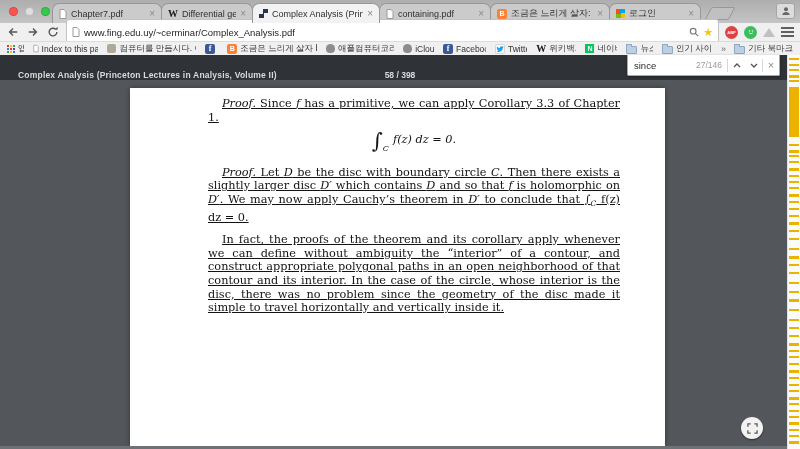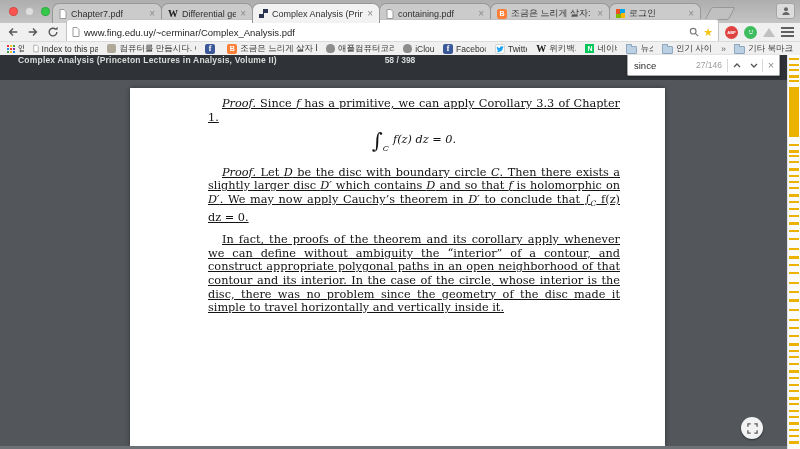--- a/index.html
+++ b/index.html
@@ -71,21 +71,21 @@
   .bookmarksbar { position:absolute; top:41px; left:0; right:0; height:14px; background:#f0f0f0;
     border-top:1px solid #dcdcdc; display:flex; align-items:center; padding:0 7px; gap:9px;
     font-size:8.5px; color:#333; overflow:hidden; }
   .bm { display:flex; align-items:center; gap:3px; white-space:nowrap; min-width:0; flex-shrink:1; }
   .bm > span.lbl { overflow:hidden; min-width:0; }
   .bm-right { margin-left:auto; display:flex; align-items:center; gap:8px; flex:none; }
   .chev2 { color:#666; font-size:9px; }
 
   
   .pdf-toolbar { position:absolute; top:55px; left:0; right:0; height:25px; background:#2f3337;
-    display:flex; align-items:flex-start; }
+    display:flex; align-items:flex-end; }
   .pdf-title { margin-left:18px; font-size:8.5px; font-weight:bold; color:#dadada; letter-spacing:.2px; }
   .page-indicator { position:absolute; left:0; right:0; text-align:center; font-size:8.5px;
     font-weight:bold; color:#dadada; pointer-events:none; }
 
   
   .findbar { position:absolute; top:55px; right:20px; width:153px; height:21px; background:#fff;
     border:1px solid #a9a9a9; border-top:none; border-radius:0 0 2px 2px;
     box-shadow:0 1px 3px rgba(0,0,0,.35); display:flex; align-items:center; z-index:6; }
   .find-query { flex:1; font-size:9.5px; color:#2b2b2b; padding-left:6px; white-space:nowrap; overflow:hidden; }
   .find-count { font-size:8.5px; color:#9a9a9a; padding-right:5px; }

